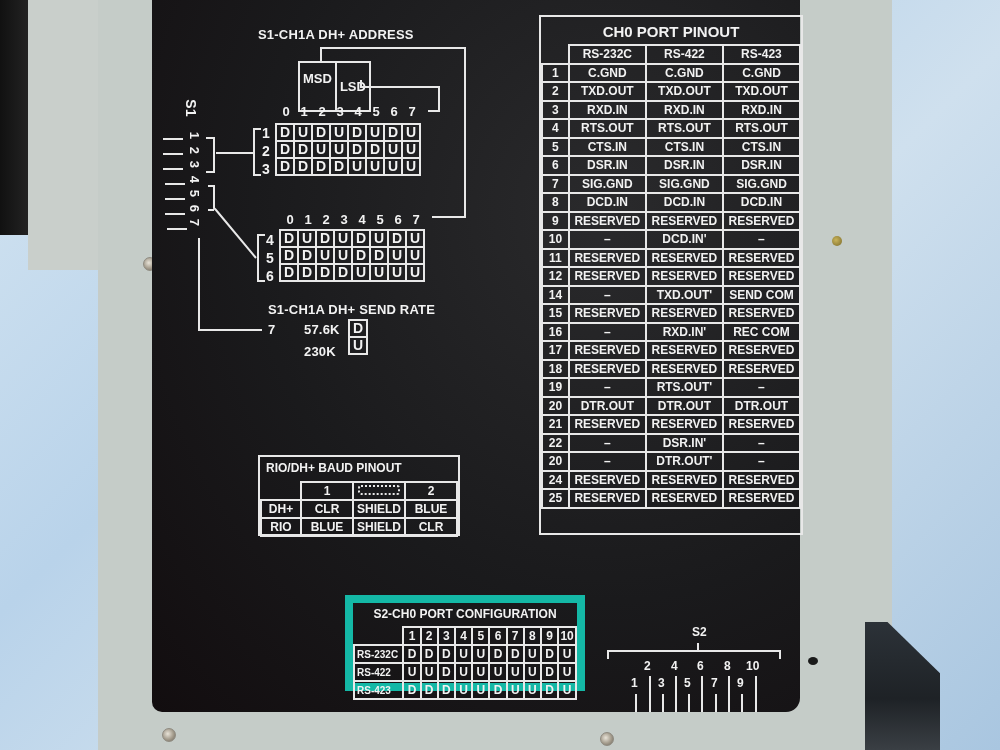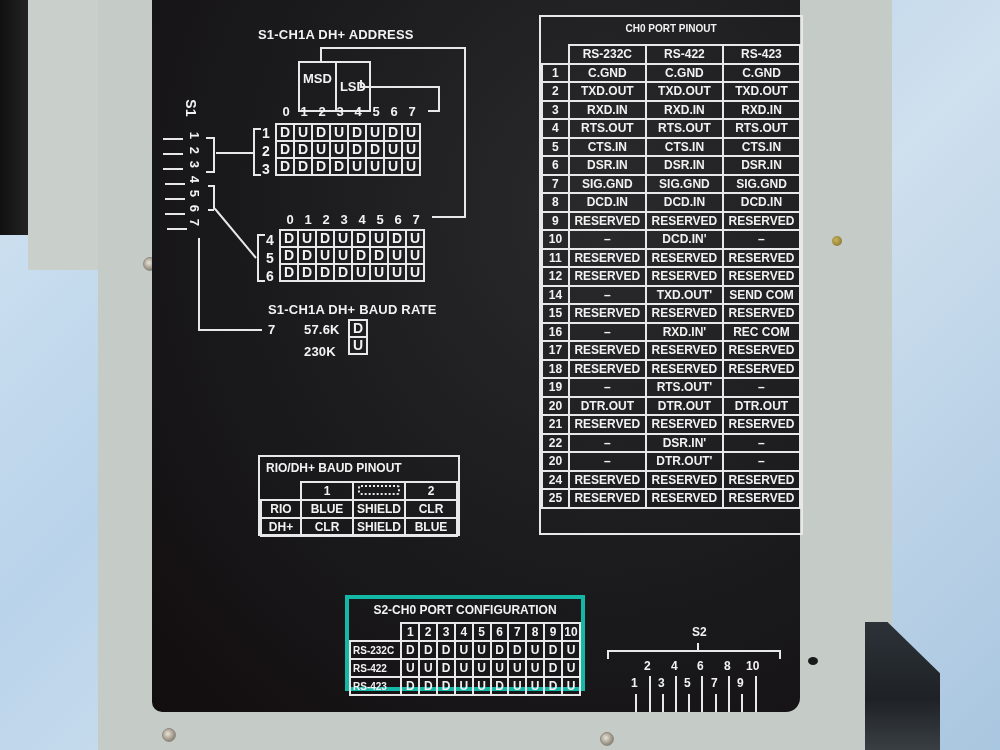--- a/index.html
+++ b/index.html
@@ -64,21 +64,21 @@
   .rownums { position: absolute; display: flex; flex-direction: column; font-size: 14px; }
   .rownums span { height: 18px; line-height: 18px; }
 
   .line { position: absolute; background: #e8e8e8; }
 
   
   .ch0 {
     position: absolute; left: 539px; top: 15px; width: 264px; height: 520px;
     border: 2px solid #e8e8e8;
   }
-  .ch0-title { position: absolute; left: 0; right: 0; top: 6px; text-align: center; font-size: 10px; }
+  .ch0-title { position: absolute; left: 0; right: 0; top: 6px; text-align: center; font-size: 15px; }
   .ch0 table { position: absolute; left: 0; top: 27px; border-collapse: collapse; }
   .ch0 td, .ch0 th {
     border: 2px solid #e8e8e8; font-size: 12px; text-align: center;
     height: 18.5px; padding: 0; font-weight: bold; line-height: 14px;
   }
   .ch0 th { font-weight: bold; }
   .ch0 td.num { width: 28px; }
   .ch0 td.c, .ch0 th.c { width: 78px; }
   .ch0 th.blank { border: none; }
 
@@ -86,21 +86,21 @@
   .rio { position: absolute; left: 258px; top: 455px; width: 202px; height: 81px; border: 2px solid #e8e8e8; }
   .rio-title { position: absolute; left: 6px; top: 4px; font-size: 12px; }
   .rio table { position: absolute; left: 0; top: 24px; border-collapse: collapse; }
   .rio td { border: 2px solid #e8e8e8; font-size: 12px; text-align: center; height: 18px; padding: 0; }
   .rio td.h { width: 40px; }
   .rio td.c { width: 52px; }
   .rio td.blank { border: none; }
   .dotted { display: inline-block; width: 42px; height: 10px; border: 2px dotted #e8e8e8; border-radius: 3px; }
 
   
-  .s2 { position: absolute; left: 345px; top: 595px; width: 240px; height: 96px; border: 4px solid #14b8a6; }
+  .s2 { position: absolute; left: 345px; top: 595px; width: 240px; height: 96px; border: 8px solid #14b8a6; }
   .s2-title { position: absolute; left: 0; right: 0; top: 4px; text-align: center; font-size: 12px; }
   .s2 table { position: absolute; left: 0; top: 23px; border-collapse: collapse; }
   .s2 td { border: 2px solid #e8e8e8; font-size: 12px; text-align: center; height: 18px; padding: 0; width: 18px; }
   .s2 td.lbl { width: 52px; font-size: 10px; text-align: left; padding-left: 2px; }
   .s2 td.blank { border: none; }
   .s1-nums { position: absolute; left: 188px; top: 128px; display: flex; flex-direction: column; font-size: 13px; }
   .s1-nums span { height: 14.5px; line-height: 14.5px; transform: rotate(90deg); display: block; width: 12px; text-align: center; }
 
   
   .ruler-label { position: absolute; left: 692px; top: 625px; font-size: 12px; }
@@ -271,21 +271,21 @@
 <div class="line" style="left:165px;top:213px;width:20px;height:2px;"></div>
 <div class="line" style="left:167px;top:228px;width:20px;height:2px;"></div>
 
 <div class="line" style="left:213px;top:137px;width:2px;height:36px;"></div>
 <div class="line" style="left:206px;top:137px;width:8px;height:2px;"></div>
 <div class="line" style="left:206px;top:171px;width:8px;height:2px;"></div>
 
 <div class="line" style="left:198px;top:238px;width:2px;height:92px;"></div>
 <div class="line" style="left:198px;top:329px;width:64px;height:2px;"></div>
 
-<div class="t title" style="left:268px;top:302px;">S1-CH1A DH+ BAUD RATE</div>
+<div class="t title" style="left:268px;top:302px;">S1-CH1A DH+ SEND RATE</div>
 <div class="t" style="left:268px;top:322px;">7</div>
 <div class="t" style="left:304px;top:322px;">57.6K</div>
 <div class="t" style="left:304px;top:344px;">230K</div>
 <table class="sgrid" style="left:348px;top:319px;">
   <tbody>
       <tr>
         <td>D</td>
       </tr>
   <tr>
         <td>U</td>
@@ -455,30 +455,30 @@
   <div class="rio-title">RIO/DH+ BAUD PINOUT</div>
   <table>
     <tbody>
         <tr>
       <td class="h blank"></td>
       <td class="c">1</td>
       <td class="c"><span class="dotted"></span></td>
       <td class="c">2</td>
     </tr>
     <tr>
+      <td class="h">DH+</td>
+      <td class="c">CLR</td>
+      <td class="c">SHIELD</td>
+      <td class="c">BLUE</td>
+    </tr>
+    <tr>
       <td class="h">RIO</td>
       <td class="c">BLUE</td>
       <td class="c">SHIELD</td>
       <td class="c">CLR</td>
-    </tr>
-    <tr>
-      <td class="h">DH+</td>
-      <td class="c">CLR</td>
-      <td class="c">SHIELD</td>
-      <td class="c">BLUE</td>
     </tr>
   </tbody>
     </table>
 </div>
 
 <div class="s2">
   <div class="s2-title">S2-CH0 PORT CONFIGURATION</div>
   <table>
     <tbody>
         <tr>

